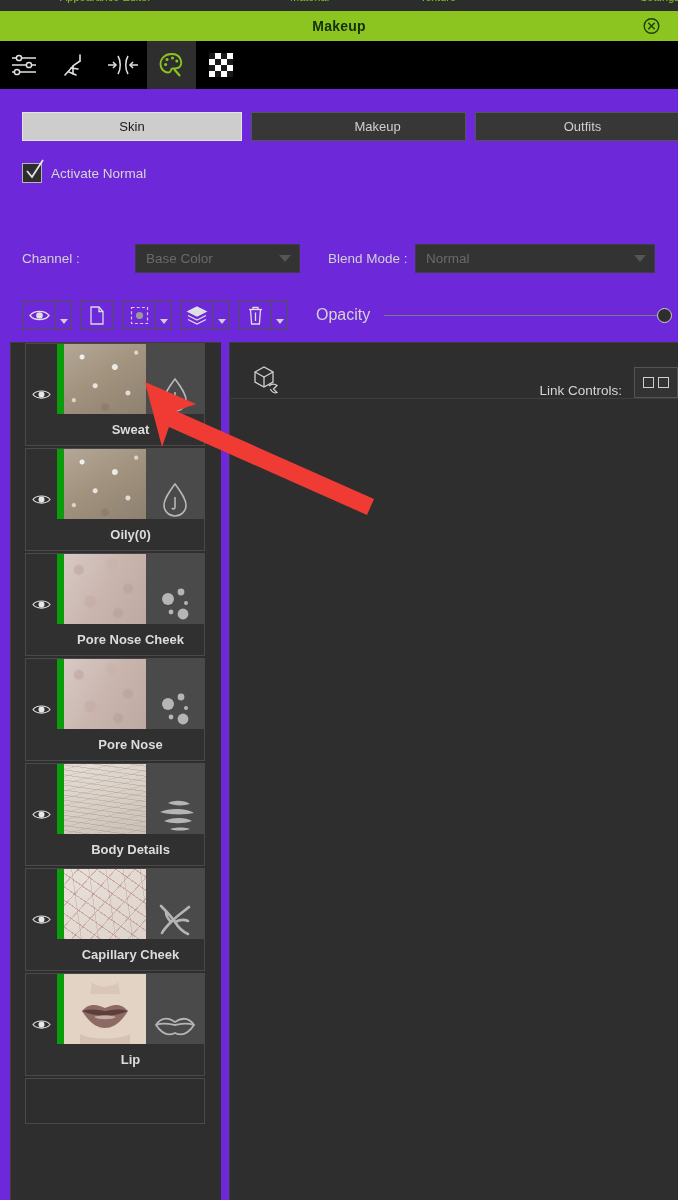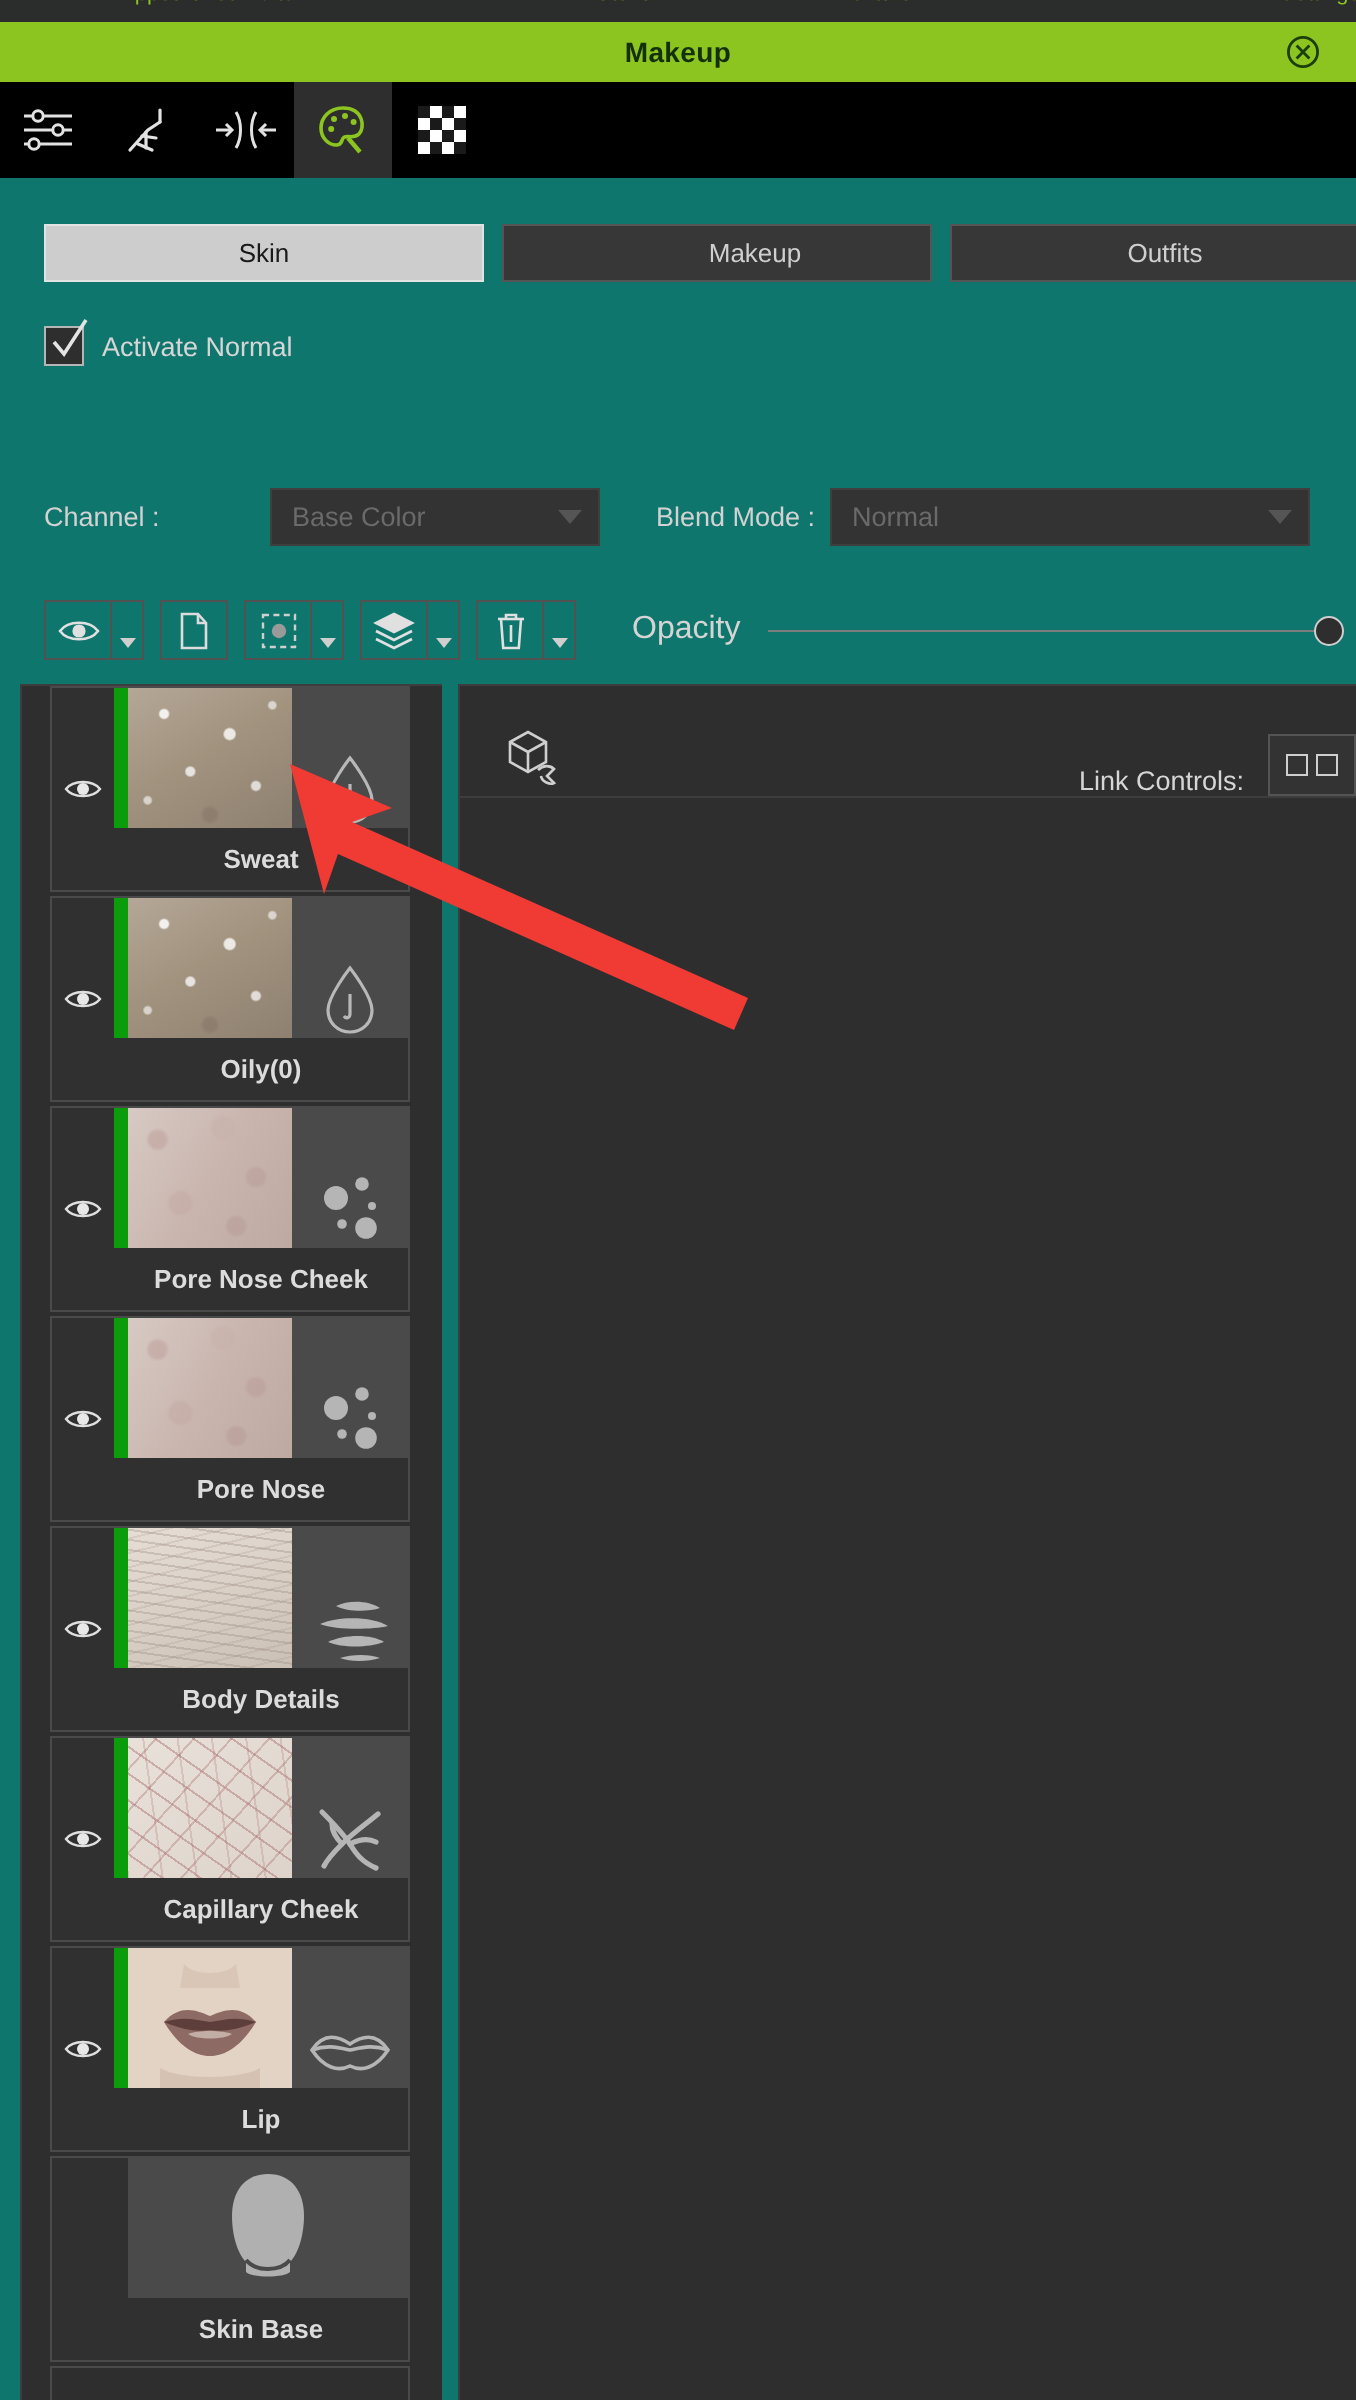--- a/index.html
+++ b/index.html
@@ -42,21 +42,21 @@
   .icontoolbar .ibtn {
     width: 49px; display: flex; align-items: center; justify-content: center;
     cursor: pointer; background: #000;
   }
   .icontoolbar .ibtn.active { background: #2e2e2e; }
   .icontoolbar .ibtn.nobg { background: #000; }
 
   
   .body-area {
     position: absolute; left: 0; top: 89px; width: 678px; height: 1111px;
-    background: #0f766e;
+    background: #6d28d9;
   }
 
   
   .tabrow { position: absolute; left: 22px; top: 23px; display: flex; gap: 9px; }
   .tab {
     height: 29px; border: 1px solid #555; background: #373737; color: #cfcfcf;
     display: flex; align-items: center; justify-content: center;
     font-size: 13px; cursor: pointer; padding: 0 10px;
   }
   .tab.active { background: #cdcdcd; color: #1a1a1a; border-color: #e2e2e2; }
@@ -584,35 +584,20 @@
                   <path d="M3 13 C11 10, 17 12, 22 13 C27 12, 33 10, 41 13"></path>
                 </g>
               </svg>
             </div>
           </div>
           <div class="namebar">
             <span class="name">Lip</span>
           </div>
         </div>
 
-        <div class="layer base">
-          <div class="eyecol"></div>
-          <div class="greenbar"></div>
-          <div class="thumbwrap" style="align-items:center; justify-content:center; height:72px;">
-            <div>
-              <svg width="52" height="58" viewBox="0 0 52 58">
-                <path d="M26 3 C14 3, 8 12, 8 24 C8 34, 11 43, 15 47 L15 52 C18 55, 34 55, 37 52 L37 47 C41 43, 44 34, 44 24 C44 12, 38 3, 26 3 Z" fill="#b0b0b0"></path>
-                <path d="M15 46 C20 52, 32 52, 37 46" fill="none" stroke="#4a4a4a" stroke-width="2"></path>
-              </svg>
-            </div>
-          </div>
-          <div class="namebar">
-            <span class="name">Skin Base</span>
-          </div>
-        </div>
 
         <div class="layer empty"></div>
 
       </div>
     </div>
 
     <div class="rightpanel">
       <div class="rp-header">
         <span>
           <svg width="30" height="30" viewBox="0 0 30 30">

